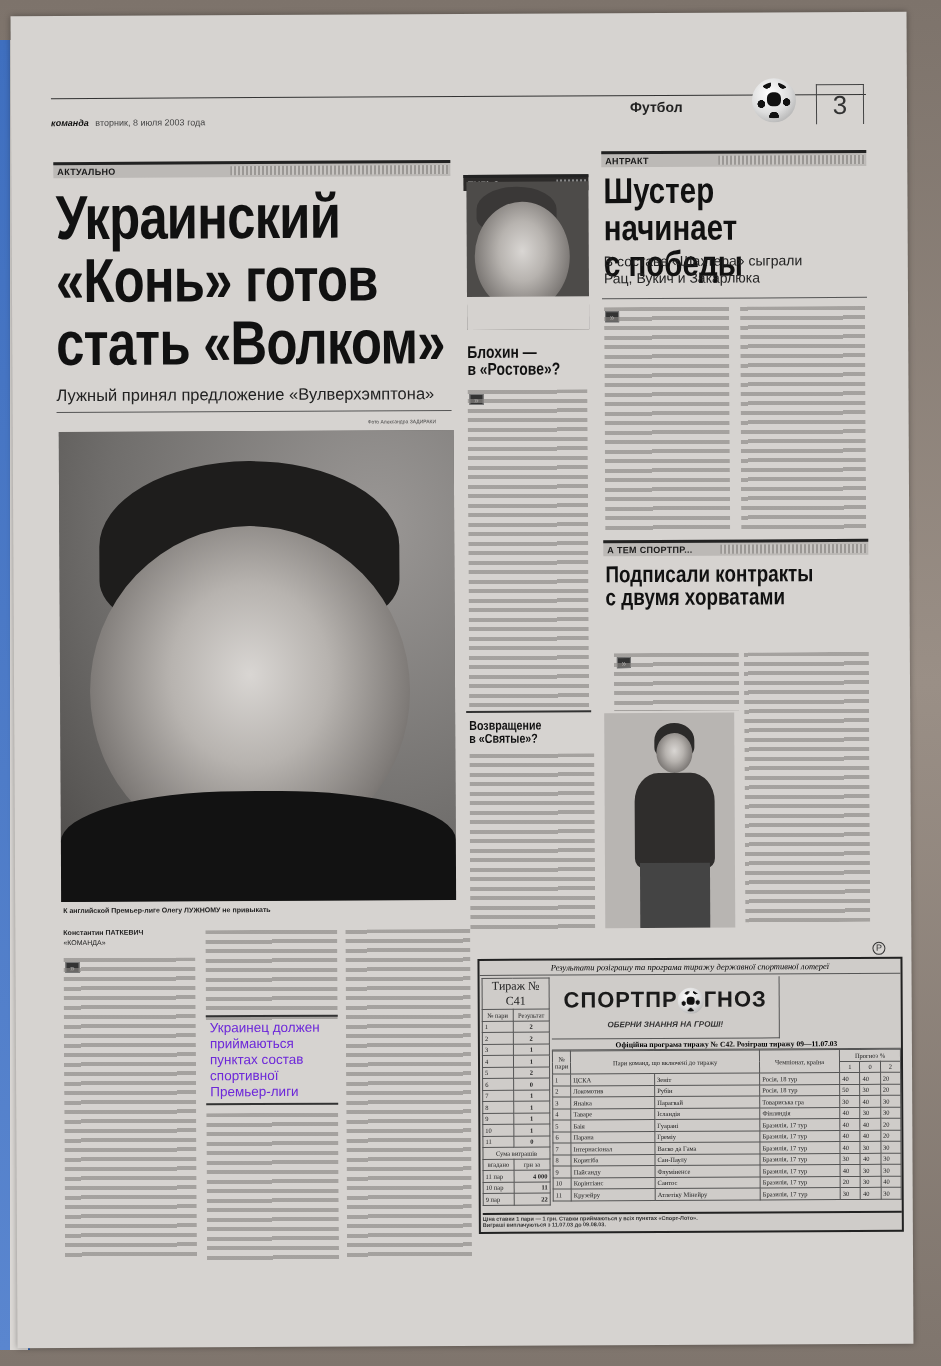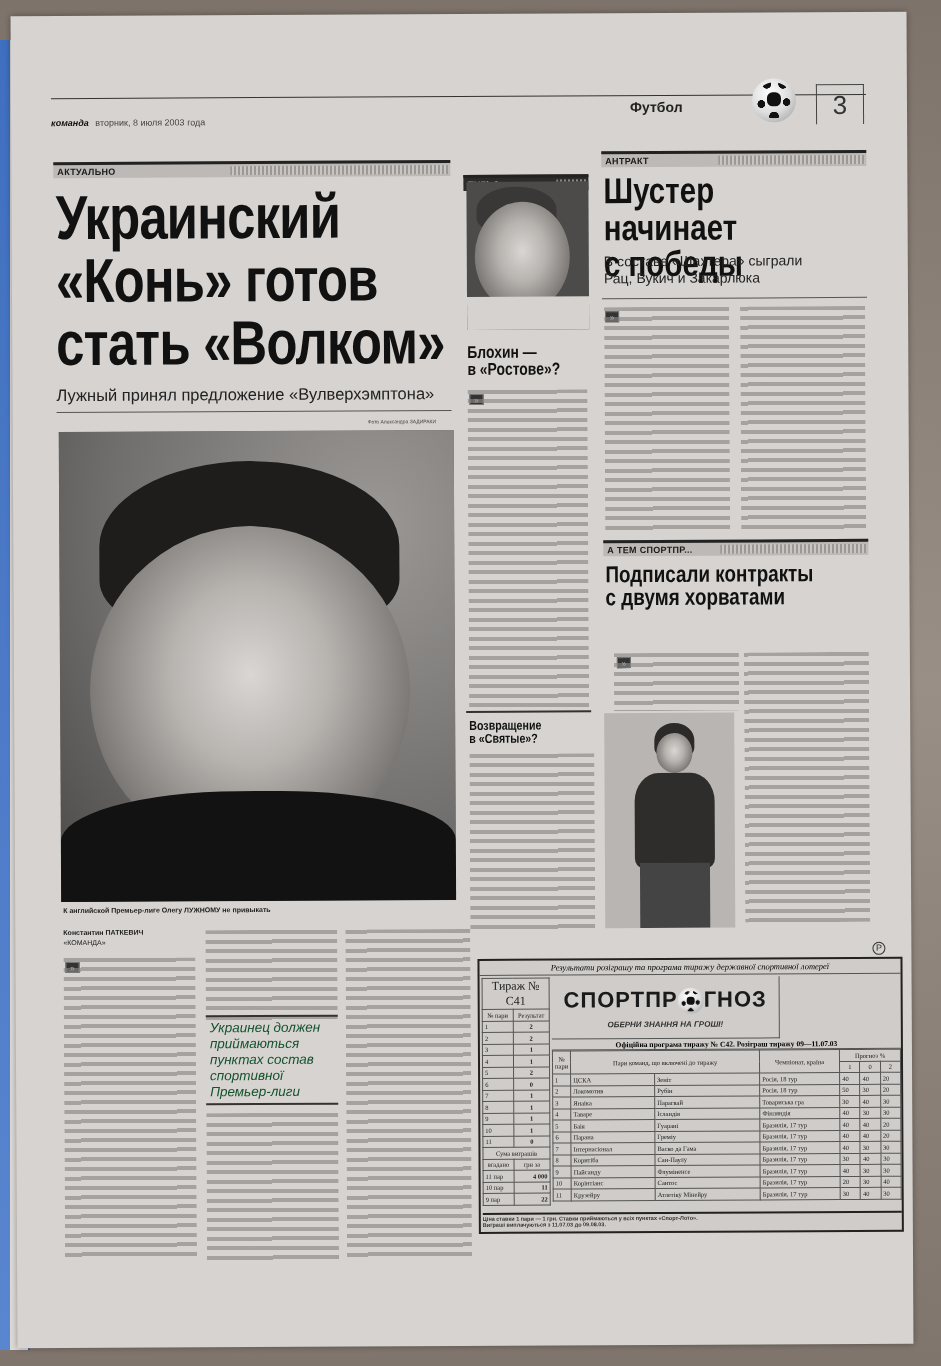--- a/index.html
+++ b/index.html
@@ -39,21 +39,21 @@
   .photo .face {
     position: absolute; border-radius: 50%;
     background: radial-gradient(ellipse at 50% 45%, #d9d6d3 0%, #b7b3af 35%, #7f7b78 70%, #3d3b3a 100%);
   }
   .photo .hair { position: absolute; background: #1e1d1c; border-radius: 50% 50% 30% 30%; }
   .photo .shirt { position: absolute; background: #121212; }
   .text-col { position: absolute; font-size: 6.5px; line-height: 9.5px; color: #3a3a3a; text-align: justify; overflow: hidden; }
   .text-col .lines { height: 100%;
     background: repeating-linear-gradient(180deg,#8a8784 0 4px,transparent 4px 9.5px); opacity: .65; }
   .arrow-box { position: absolute; width: 14px; height: 11px; background: #333; color: #ddd; font-size: 8px; text-align: center; line-height: 11px; border: 1px solid #777; }
-  .pull-quote { position: absolute; border-top: 2px solid #333; border-bottom: 2px solid #333; font-size: 13.5px; line-height: 16px; color: #14532d; padding: 3px 4px; font-style: italic; }
+  .pull-quote { position: absolute; border-top: 2px solid #333; border-bottom: 2px solid #333; font-size: 13.5px; line-height: 16px; color: #6d28d9; padding: 3px 4px; }
   .caption { position: absolute; font-size: 7px; color: #222; font-weight: bold; }
   .byline { position: absolute; font-size: 7px; color: #222; }
   .lottery { position: absolute; border: 2px solid #222; background: #cfccc9; }
   .lottery table { border-collapse: collapse; font-family: "Liberation Serif", serif; }
   .lottery td, .lottery th { border: 1px solid #555; font-size: 6.5px; padding: 0 2px; height: 11.5px; color: #222; font-weight: normal; }
   .logo-text { font-family: "Liberation Sans", sans-serif; font-weight: bold; font-size: 22px; color: #1a1a1a; letter-spacing: 1px; }
   .ball { display: inline-block; border-radius: 50%; background: radial-gradient(circle at 40% 35%, #fff 0%, #ddd 50%, #999 100%); position: relative; }
   .ball::before { content: ""; position: absolute; left: 35%; top: 32%; width: 32%; height: 32%; background: #111; border-radius: 40%; }
   .ball::after { content: ""; position: absolute; left: 10%; top: 10%; width: 80%; height: 80%; border-radius: 50%;
     background: radial-gradient(circle at 15% 60%, #111 0 10%, transparent 11%), radial-gradient(circle at 85% 55%, #111 0 10%, transparent 11%), radial-gradient(circle at 50% 95%, #111 0 12%, transparent 13%), radial-gradient(circle at 30% 5%, #111 0 10%, transparent 11%), radial-gradient(circle at 75% 5%, #111 0 10%, transparent 11%); }

